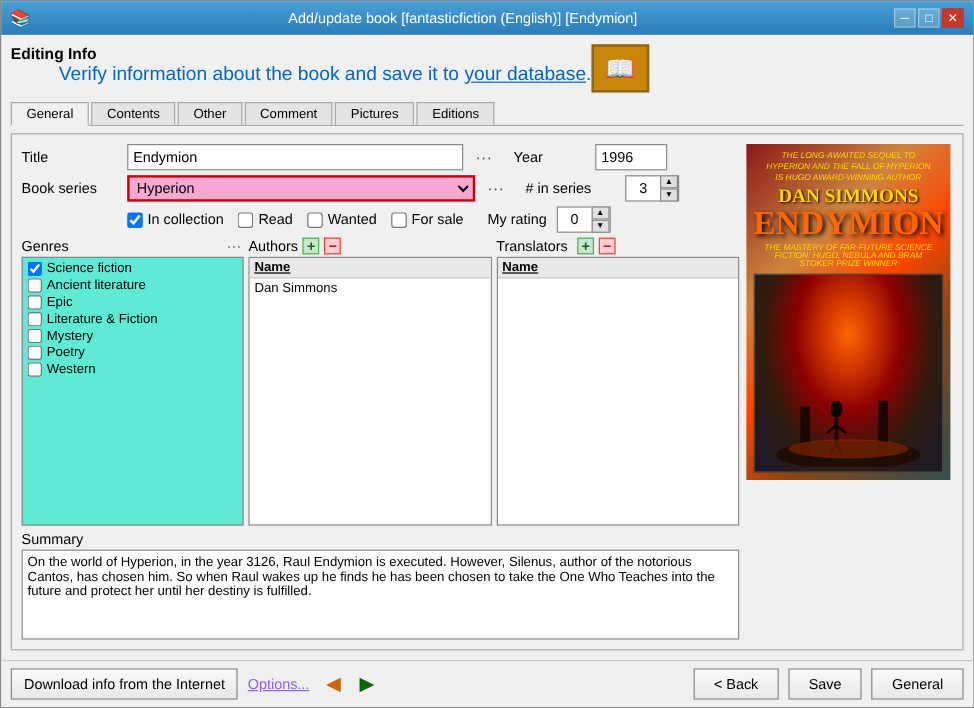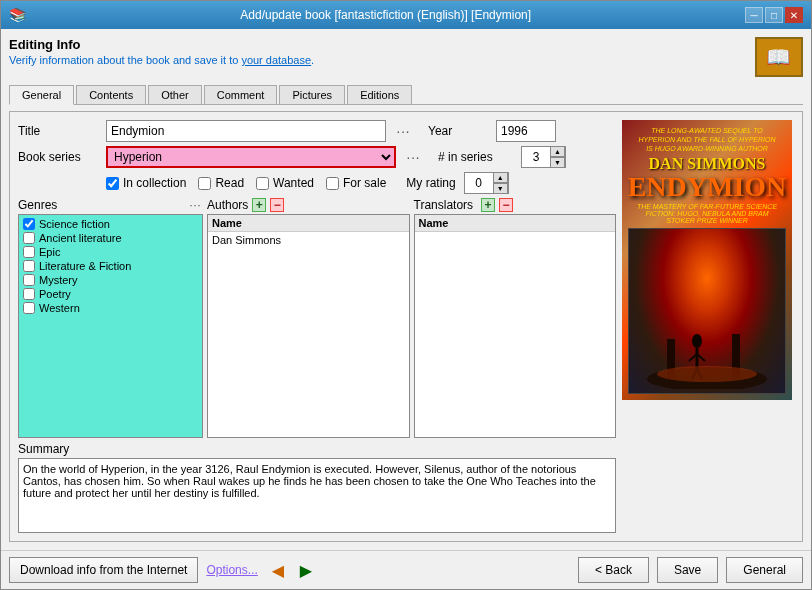--- a/index.html
+++ b/index.html
@@ -8,23 +8,23 @@
     .window { width: 812px; height: 590px; background: #f0f0f0; border: 1px solid #888; display: flex; flex-direction: column; }
     
     .titlebar { background: linear-gradient(to bottom, #4a9fd4, #2a7db8); color: white; padding: 6px 8px; display: flex; align-items: center; justify-content: space-between; height: 28px; }
     .titlebar-title { font-size: 12px; font-weight: normal; flex: 1; text-align: center; }
     .titlebar-controls { display: flex; gap: 2px; }
     .titlebar-btn { width: 18px; height: 16px; font-size: 10px; display: flex; align-items: center; justify-content: center; cursor: pointer; border: 1px solid rgba(255,255,255,0.4); background: rgba(255,255,255,0.2); color: white; }
     .titlebar-btn.close { background: #c0392b; border-color: #c0392b; }
     
     .content { flex: 1; padding: 8px; display: flex; flex-direction: column; gap: 6px; }
     
-    .editing-info-header { display: flex; align-items: flex-start; justify-content: space-between; }
+    .editing-info-header { display: flex; align-items: flex-start; justify-content: flex-start; }
     .editing-info-left h2 { font-size: 13px; font-weight: bold; color: #000; margin-bottom: 2px; }
-    .editing-info-left p { font-size: 11px; color: #333; }
+    .editing-info-left p { font-size: 16px; color: #333; margin-left: 40px; }
     .editing-info-left p span { color: #0066cc; }
     .book-icon { width: 48px; height: 40px; background: #c8860a; border: 2px solid #8b6914; display: flex; align-items: center; justify-content: center; font-size: 20px; }
     .tab { padding: 3px 12px; border: 1px solid #aaa; border-bottom: none; background: #e4e4e4; cursor: pointer; font-size: 11px; margin-right: 2px; }
     .tab.active { background: #f0f0f0; border-bottom: 1px solid #f0f0f0; margin-bottom: -1px; }
     
     .tab-content { border: 1px solid #aaa; background: #f0f0f0; flex: 1; padding: 8px; display: flex; flex-direction: column; gap: 6px; }
     
     .form-row { display: flex; align-items: center; gap: 8px; }
     .form-label { width: 80px; font-size: 12px; color: #000; }
     .form-input { height: 22px; border: 1px solid #888; background: white; padding: 2px 4px; font-size: 12px; }
@@ -44,21 +44,21 @@
     .genres-list { border: 1px solid #888; background: #5eead4; flex: 1; padding: 2px; overflow-y: auto; min-height: 120px; }
     .genre-item { display: flex; align-items: center; gap: 4px; padding: 1px 2px; font-size: 11px; }
     .genre-item input { width: 12px; height: 12px; }
     
     .authors-section { flex: 1; display: flex; flex-direction: column; gap: 2px; }
     .authors-header { display: flex; align-items: center; gap: 4px; }
     .authors-label { font-size: 12px; }
     .add-btn { width: 14px; height: 14px; background: #c8e6c9; border: 1px solid #4caf50; display: flex; align-items: center; justify-content: center; font-size: 12px; color: #1b5e20; cursor: pointer; font-weight: bold; line-height: 1; }
     .remove-btn { width: 14px; height: 14px; background: #ffcdd2; border: 1px solid #f44336; display: flex; align-items: center; justify-content: center; font-size: 12px; color: #b71c1c; cursor: pointer; font-weight: bold; line-height: 1; }
     .authors-list { border: 1px solid #888; background: white; flex: 1; min-height: 120px; overflow-y: auto; }
-    .list-header { background: #e8e8e8; padding: 2px 4px; font-size: 11px; border-bottom: 1px solid #ccc; font-weight: bold; }
+    .list-header { background: #e8e8e8; padding: 2px 4px; font-size: 11px; border-bottom: 1px solid #ccc; font-weight: bold; text-decoration: underline; }
     .list-item { padding: 2px 4px; font-size: 11px; }
     
     .translators-section { flex: 1; display: flex; flex-direction: column; gap: 2px; }
     .translators-header { display: flex; align-items: center; gap: 4px; }
     
     .summary-section { display: flex; flex-direction: column; gap: 2px; }
     .summary-label { font-size: 12px; }
     .summary-text { border: 1px solid #888; background: white; height: 75px; padding: 4px; font-size: 11px; overflow-y: auto; resize: none; width: 100%; font-family: inherit; }
     
     .bottom-bar { padding: 6px 8px; background: #f0f0f0; border-top: 1px solid #ccc; display: flex; align-items: center; gap: 8px; }

